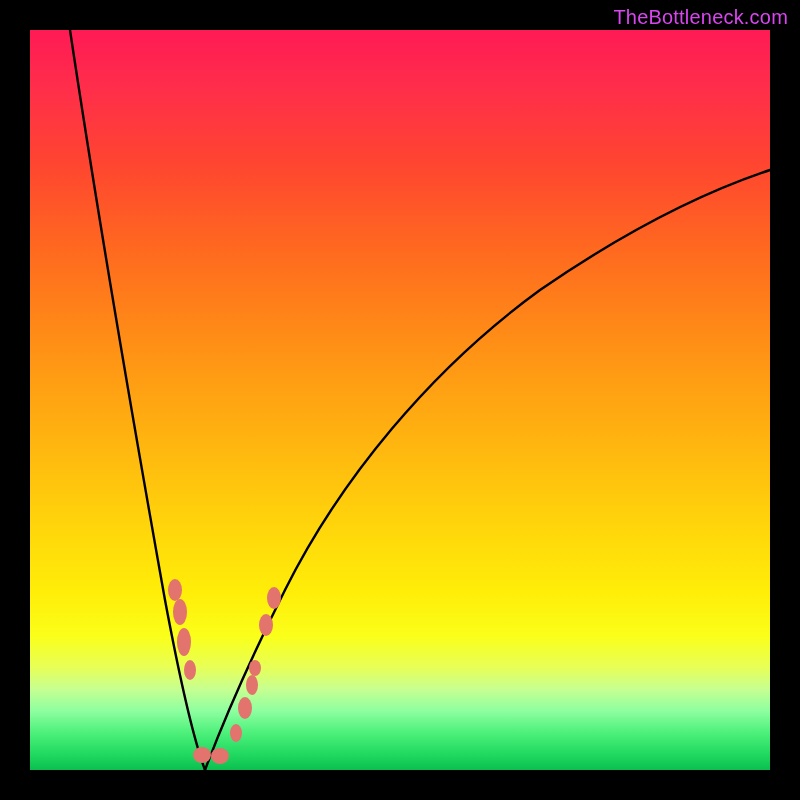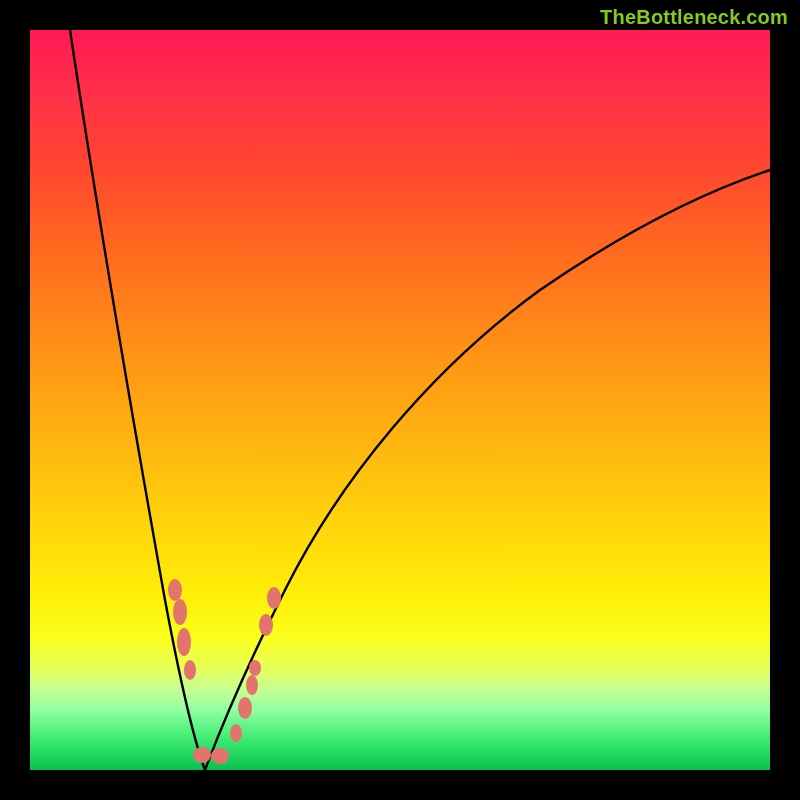--- a/index.html
+++ b/index.html
@@ -37,23 +37,23 @@
       #c8ff90 89%,
       #8effa0 92%,
       #4cf07a 95%,
       #1fd85f 98%,
       #0bbf50 100%);
   }
   .watermark {
     position: absolute;
     top: 6px;
     right: 12px;
-    color: #84cc16;
+    color: #d946ef;
     font-size: 20px;
-    font-weight: 700;
+    font-weight: 400;
     letter-spacing: 0.2px;
     user-select: none;
   }
   svg.curve {
     position: absolute;
     left: 0;
     top: 0;
     width: 740px;
     height: 740px;
     overflow: visible;

